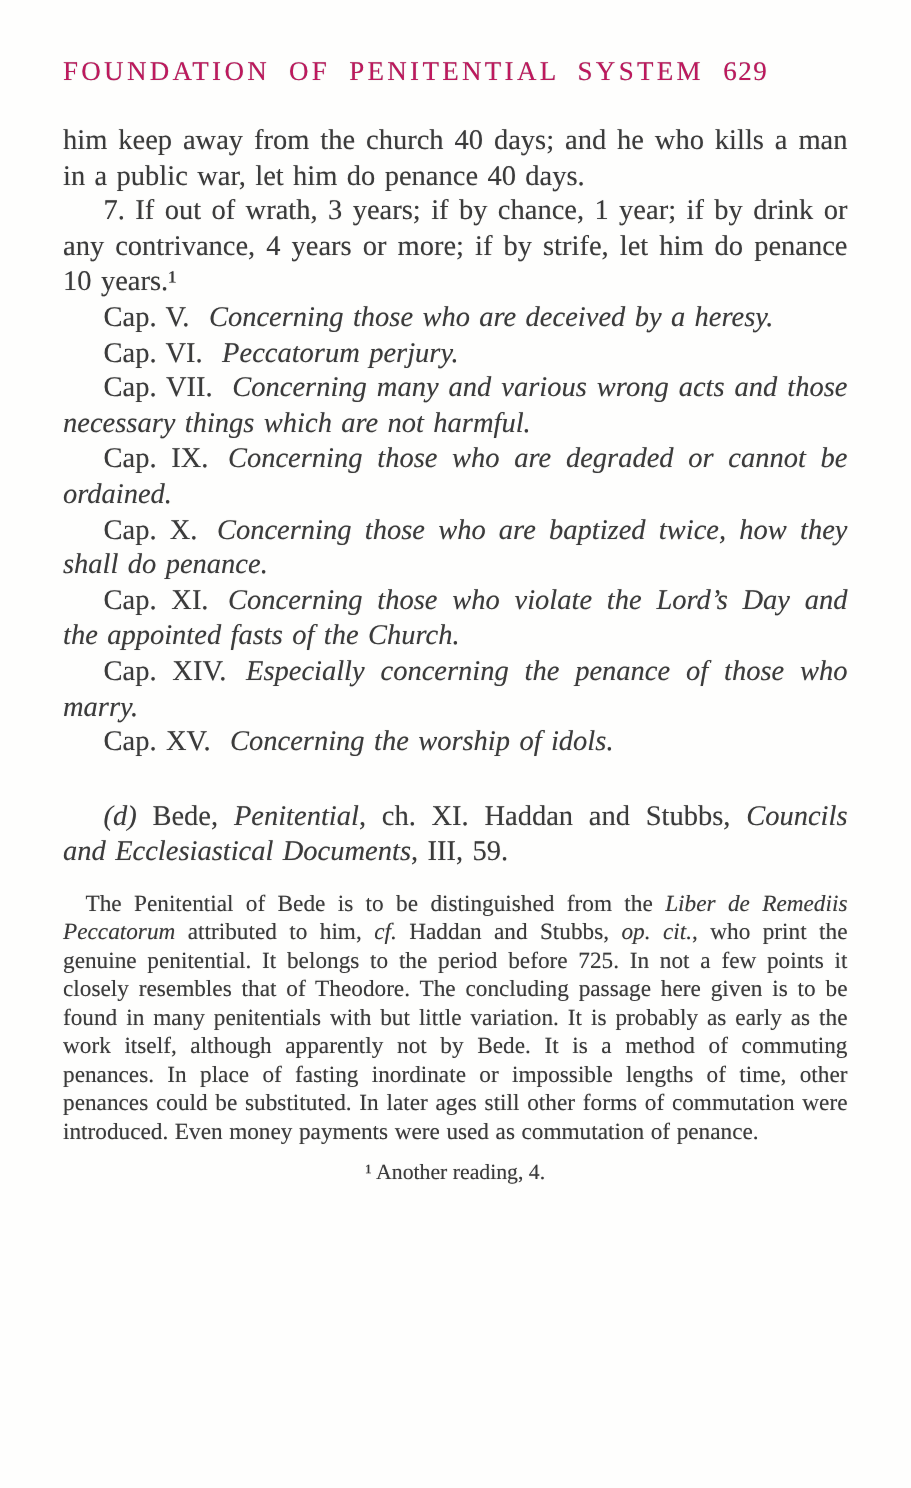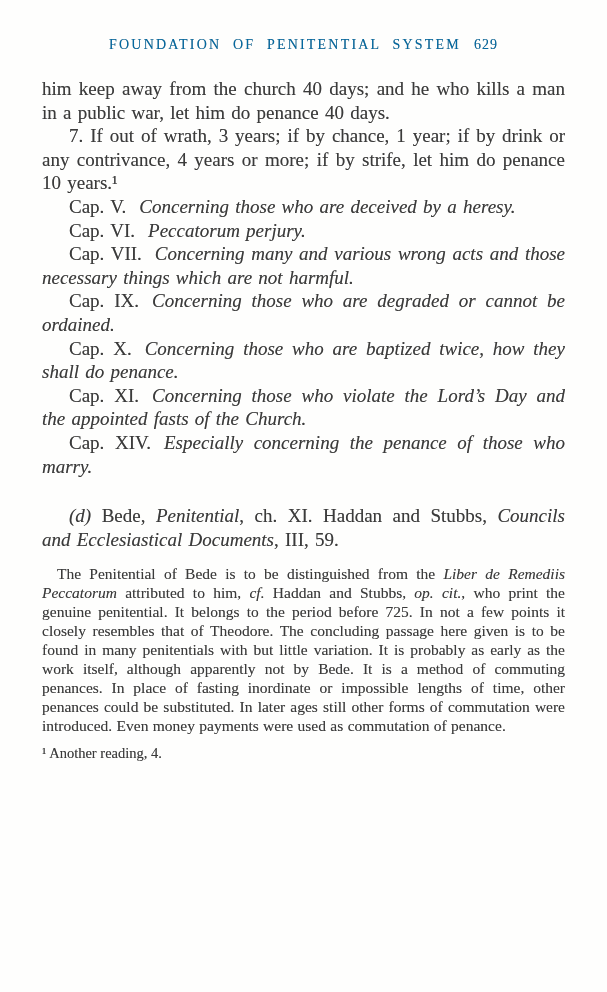--- a/index.html
+++ b/index.html
@@ -8,25 +8,24 @@
     position:relative;
     width:607px; height:992px;
     background:#fefefd;
     font-family:"Liberation Serif","DejaVu Serif",serif;
     color:#3b3b3b;
     padding:37px 42px 0 42px;
     text-shadow:0 0 0.6px rgba(59,59,59,0.45);
     overflow:hidden;
   }
   .running-head {
-    text-align:center;
-    font-size:14px;
+    font-size:18px;
     letter-spacing:2.2px;
     word-spacing:6px;
-    color:#0369a1;
+    color:#be185d;
     margin-bottom:24px;
     white-space:nowrap;
   }
   .running-head .pgnum { margin-left:13px; letter-spacing:1px; }
   .bt {
     font-size:19px;
     line-height:23.6px;
     text-align:justify;
     word-spacing:1.5px;
   }
@@ -38,21 +37,21 @@
   .fine-print {
     margin-top:13px;
     font-size:15.5px;
     line-height:19px;
     text-align:justify;
     text-indent:15px;
     word-spacing:0.5px;
   }
   .footnote {
     margin-top:9px;
-    text-align:left;
+    text-align:center;
     font-size:14.5px;
     line-height:18px;
   }
 </style>
 </head>
 <body>
 
 <div class="page">
 
   <div class="running-head">
@@ -63,20 +62,21 @@
 
   <p class="bt indent">7.  If out of wrath, 3 years;  if by chance, 1 year;  if by drink or any contrivance, 4 years or more;  if by strife, let him do penance 10 years.¹</p>
 
   <p class="bt indent"><span class="cap-label">Cap. V.</span><span class="cap-desc">Concerning those who are deceived by a heresy.</span></p>
   <p class="bt indent"><span class="cap-label">Cap. VI.</span><span class="cap-desc">Peccatorum perjury.</span></p>
   <p class="bt indent"><span class="cap-label">Cap. VII.</span><span class="cap-desc">Concerning many and various wrong acts and those necessary things which are not harmful.</span></p>
   <p class="bt indent"><span class="cap-label">Cap. IX.</span><span class="cap-desc">Concerning those who are degraded or cannot be ordained.</span></p>
   <p class="bt indent"><span class="cap-label">Cap. X.</span><span class="cap-desc">Concerning those who are baptized twice, how they shall do penance.</span></p>
   <p class="bt indent"><span class="cap-label">Cap. XI.</span><span class="cap-desc">Concerning those who violate the Lord’s Day and the appointed fasts of the Church.</span></p>
   <p class="bt indent"><span class="cap-label">Cap. XIV.</span><span class="cap-desc">Especially concerning the penance of those who marry.</span></p>
+  <p class="bt indent"><span class="cap-label">Cap. XV.</span><span class="cap-desc">Concerning the worship of idols.</span></p>
 
   <p class="bt indent citation"><em>(d)</em><span> Bede, </span><em>Penitential</em><span>, ch. XI.  Haddan and Stubbs, </span><em>Councils and Ecclesiastical Documents</em><span>, III, 59.</span></p>
 
   <p class="fine-print"><span>The Penitential of Bede is to be distinguished from the </span><em>Liber de Remediis Peccatorum</em><span> attributed to him, </span><em>cf.</em><span> Haddan and Stubbs, </span><em>op. cit.</em><span>, who print the genuine penitential.  It belongs to the period before 725.  In not a few points it closely resembles that of Theodore.  The concluding passage here given is to be found in many penitentials with but little variation.  It is probably as early as the work itself, although apparently not by Bede.  It is a method of commuting penances.  In place of fasting inordinate or impossible lengths of time, other penances could be substituted.  In later ages still other forms of commutation were introduced.  Even money payments were used as commutation of penance.</span></p>
 
   <p class="footnote">¹ Another reading, 4.</p>
 
 </div>
 
 </body></html>

